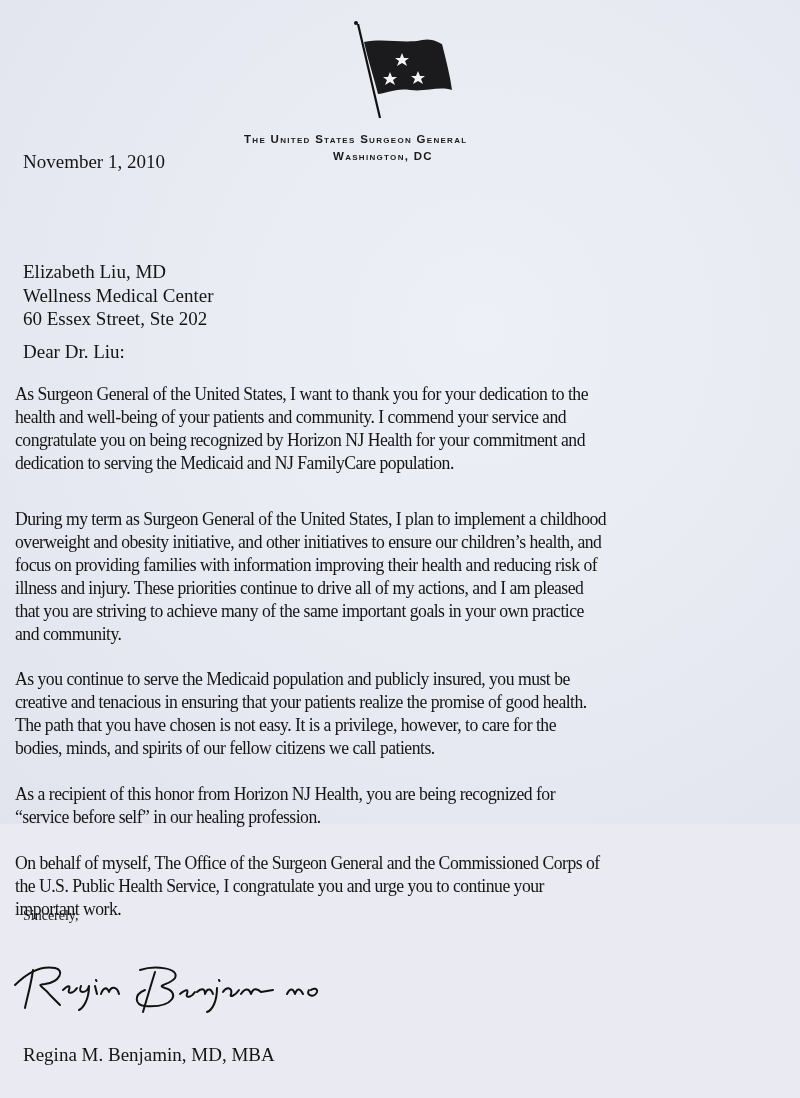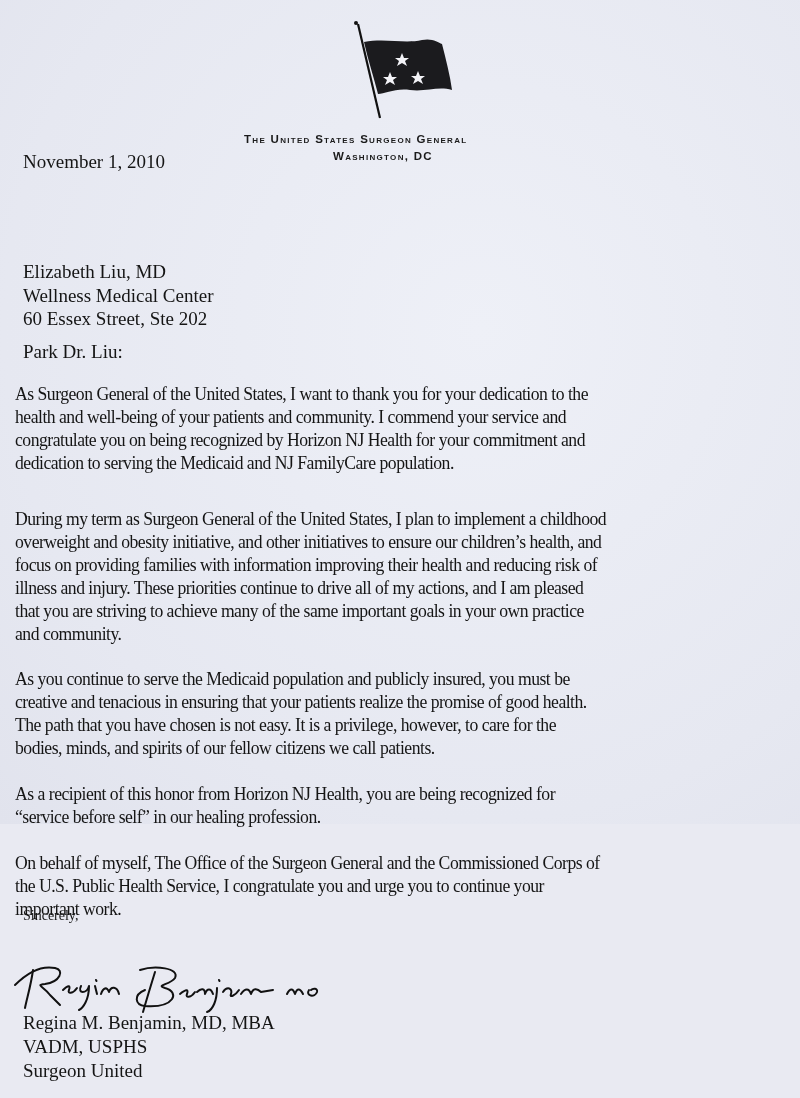--- a/index.html
+++ b/index.html
@@ -49,21 +49,21 @@
     .para .line { white-space:nowrap; display:block; }
     .closing {
       position:absolute; left:23px; top:908px; font-size:14px;
     }
     .signature {
       position:absolute; left:5px; top:950px; width:330px; height:65px;
     }
     .signer {
       position:absolute; left:23px; top:1011px; font-size:19px; line-height:24px;
     }
-    .signer div { white-space:nowrap; }
+    .signer div { white-space:nowrap;margin-top:32px; }
   </style>
 </head>
 <body>
 
 <div class="paper">
 
   <svg class="flag" viewBox="0 0 110 100">
     <line x1="8" y1="4" x2="30" y2="98" stroke="#111" stroke-width="2.2"></line>
     <circle cx="6" cy="3" r="2" fill="#111"></circle>
     <path d="M14 22 C 35 18, 55 24, 72 20 C 82 18, 88 22, 92 24 C 96 40, 100 55, 102 70 C 88 66, 76 72, 60 70 C 45 68, 35 74, 28 74 C 24 58, 18 40, 14 22 Z" fill="#1b1b1e"></path>
@@ -78,21 +78,21 @@
   <div class="letterhead-2">Washington, DC</div>
 
   <div class="date">November 1, 2010</div>
 
   <div class="address">
     <div>Elizabeth Liu, MD</div>
     <div>Wellness Medical Center</div>
     <div>60 Essex Street, Ste 202</div>
   </div>
 
-  <div class="salutation">Park Dr. Liu:</div>
+  <div class="salutation">Dear Dr. Liu:</div>
 
   <div class="para" style="top:382px">
     <span class="line">As Surgeon General of the United States, I want to thank you for your dedication to the</span>
     <span class="line">health and well-being of your patients and community.  I commend your service and</span>
     <span class="line">congratulate you on being recognized by Horizon NJ Health for your commitment and</span>
     <span class="line">dedication to serving the Medicaid and NJ FamilyCare population.</span>
   </div>
 
   <div class="para" style="top:507px">
     <span class="line">During my term as Surgeon General of the United States, I plan to implement a childhood</span>

